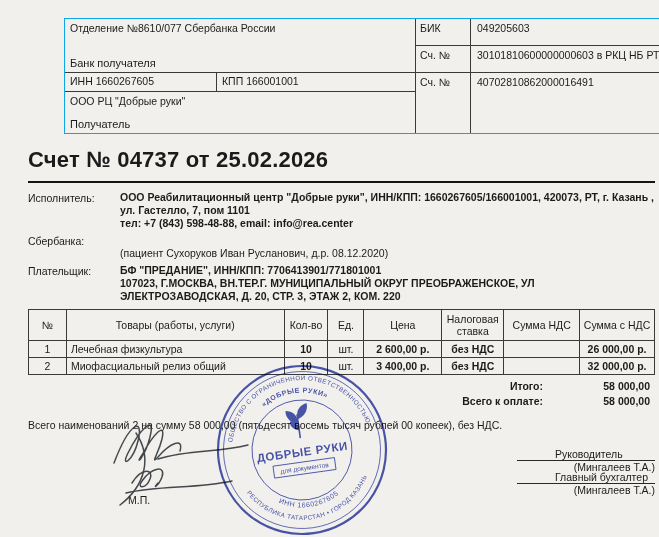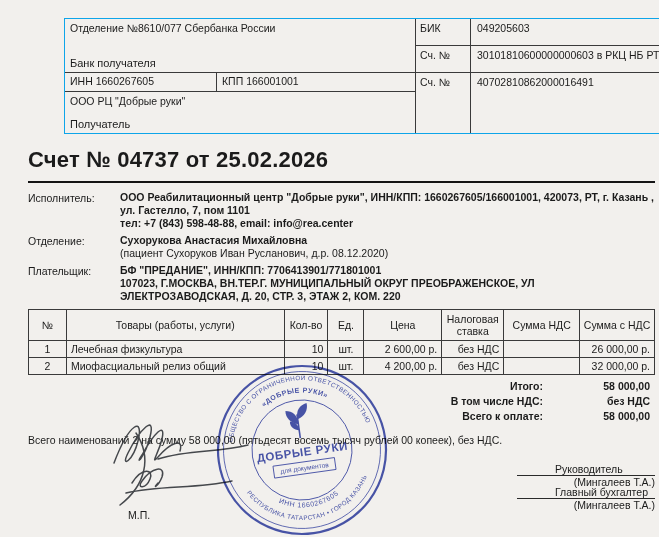--- a/index.html
+++ b/index.html
@@ -40,21 +40,21 @@
   .party-text .normal { font-weight:normal; }
 
   
   table.items { width:100%; border-collapse:collapse; font-size:10.5px; margin-top:6px; }
   table.items th, table.items td { border:1px solid #3a3a3a; padding:2px 4px; }
   table.items th { font-weight:normal; text-align:center; vertical-align:middle; padding:3px 2px; }
   .c0 { width:38px; }  .c1 { width:218px; } .c2 { width:44px; } .c3 { width:36px; }
   .c4 { width:78px; }  .c5 { width:62px; }  .c6 { width:76px; } .c7 { width:75px; }
   td.num { text-align:center; }
   td.left { text-align:left; }
-  td.right { text-align:right; }
+  td.right { text-align:center;font-weight:bold; }
 
   
   .totals { margin-top:5px; font-size:10.5px; font-weight:bold; }
   .t-row { display:flex; justify-content:flex-end; margin-top:3px; }
   .t-label { text-align:right; }
   .t-val { width:112px; text-align:right; padding-right:5px; }
 
   
   .summary { margin-top:12px; font-size:10.5px; }
 
@@ -112,23 +112,23 @@
 
     <div class="parties">
       <div class="party-row">
         <div class="party-label">Исполнитель:</div>
         <div class="party-text">
           <span>ООО Реабилитационный центр "Добрые руки", ИНН/КПП: 1660267605/166001001, 420073, РТ, г. Казань , ул. Гастелло, 7, пом 1101</span><br>
           <span>тел: +7 (843) 598-48-88, email: info@rea.center</span>
         </div>
       </div>
       <div class="party-row">
-        <div class="party-label">Отделение:</div>
+        <div class="party-label">Сбербанка:</div>
         <div class="party-text">
-          <span>Сухорукова Анастасия Михайловна</span><br>
+          <br>
           <span class="normal">(пациент Сухоруков Иван Русланович, д.р. 08.12.2020)</span>
         </div>
       </div>
       <div class="party-row">
         <div class="party-label">Плательщик:</div>
         <div class="party-text">
           <span>БФ "ПРЕДАНИЕ", ИНН/КПП: 7706413901/771801001</span><br>
           <span>107023, Г.МОСКВА, ВН.ТЕР.Г. МУНИЦИПАЛЬНЫЙ ОКРУГ ПРЕОБРАЖЕНСКОЕ, УЛ ЭЛЕКТРОЗАВОДСКАЯ, Д. 20, СТР. 3, ЭТАЖ 2, КОМ. 220</span>
         </div>
       </div>
@@ -156,36 +156,32 @@
           <td class="right">2 600,00 р.</td>
           <td class="right">без НДС</td>
           <td class="right"></td>
           <td class="right">26 000,00 р.</td>
         </tr>
         <tr>
           <td class="num">2</td>
           <td class="left">Миофасциальный релиз общий</td>
           <td class="right">10</td>
           <td class="num">шт.</td>
-          <td class="right">4 200,00 р.</td>
+          <td class="right">3 400,00 р.</td>
           <td class="right">без НДС</td>
           <td class="right"></td>
           <td class="right">32 000,00 р.</td>
         </tr>
       </tbody>
     </table>
 
     <div class="totals">
       <div class="t-row">
         <span class="t-label">Итого:</span>
         <span class="t-val">58 000,00</span>
-      </div>
-      <div class="t-row">
-        <span class="t-label">В том числе НДС:</span>
-        <span class="t-val">без НДС</span>
       </div>
       <div class="t-row">
         <span class="t-label">Всего к оплате:</span>
         <span class="t-val">58 000,00</span>
       </div>
     </div>
 
     <div class="summary">Всего наименований 2 на сумму 58 000,00 (пятьдесят восемь тысяч рублей 00 копеек), без НДС.</div>
 
     <div class="sig-block">

